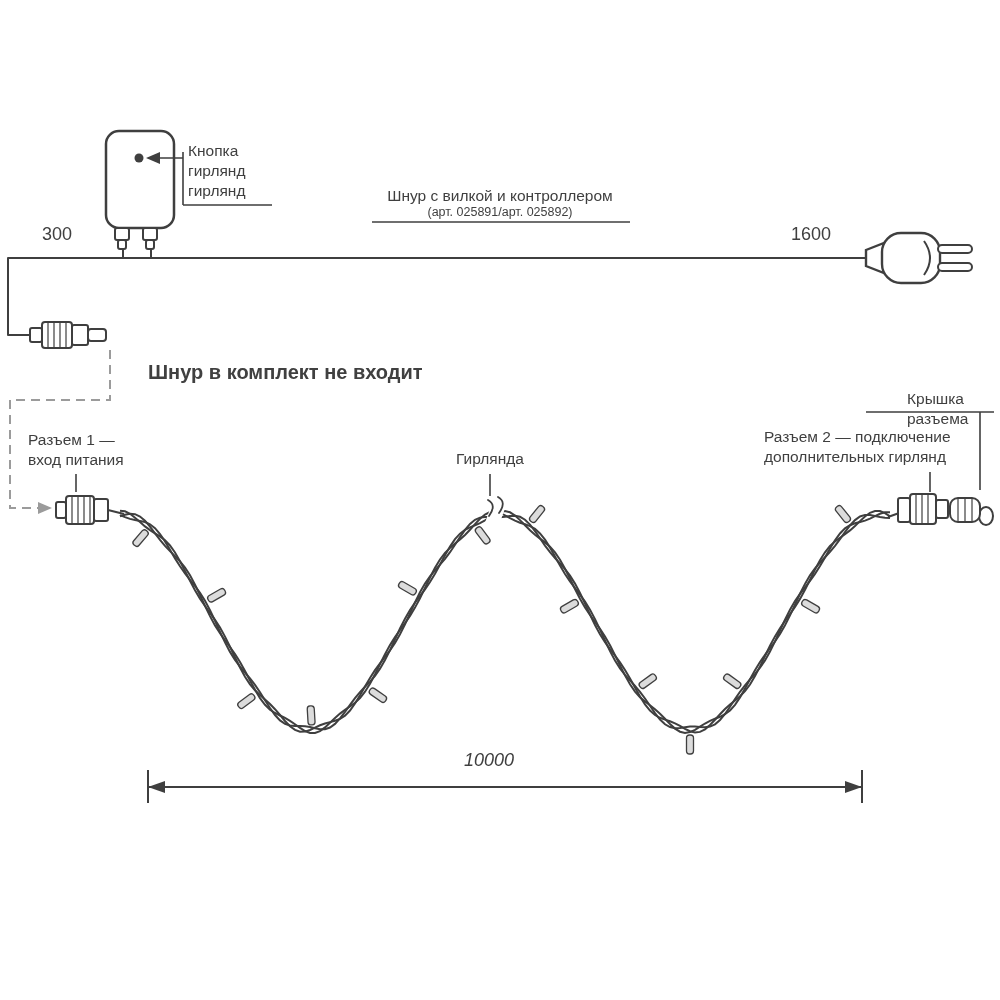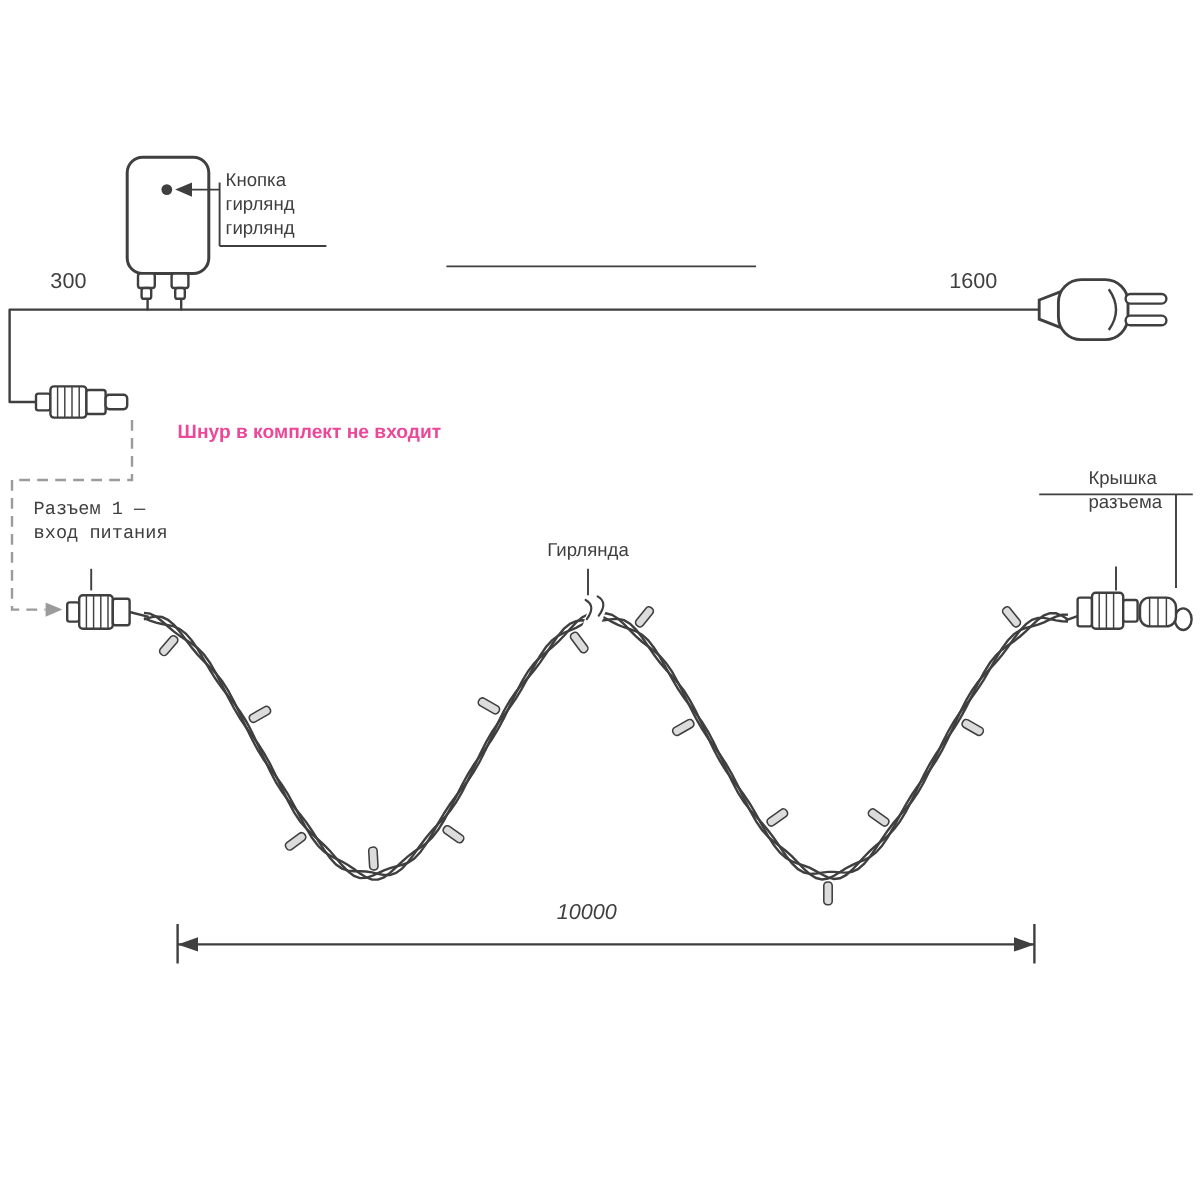--- a/index.html
+++ b/index.html
@@ -5,21 +5,21 @@
   html,body{margin:0;padding:0;background:#ffffff;}
   .canvas{
     position:relative;width:1000px;height:964px;background:#ffffff;
     font-family:"Liberation Sans",sans-serif;color:#3f3f3f;overflow:hidden;
   }
   .canvas svg{position:absolute;left:0;top:0;}
   .lbl{position:absolute;font-size:15.5px;line-height:20px;color:#3f3f3f;}
   .lbl.center{text-align:center;}
   .num{position:absolute;font-size:18px;color:#3f3f3f;text-align:center;}
   .art{position:absolute;font-size:12.5px;color:#3f3f3f;text-align:center;}
-  .note{position:absolute;font-size:16px;font-weight:bold;color:#ec4899;line-height:26px;}
+  .note{position:absolute;font-size:20px;font-weight:bold;color:#404040;line-height:26px;margin-top:11px;}
 </style>
 </head>
 <body>
 
 <div class="canvas">
 
   <svg width="1000" height="1000" viewBox="0 0 1000 1000">
 
     <g stroke="#3f3f3f" stroke-width="2" fill="none" stroke-linejoin="round" stroke-linecap="round">
       <path d="M 868 258 L 8 258 L 8 335 L 30 335"></path>
@@ -121,32 +121,38 @@
   </svg>
 
   <div class="lbl" style="left:188px;top:141px;">
     <div>Кнопка</div>
     <div>гирлянд</div>
     <div>гирлянд</div>
   </div>
 
   <div class="num" style="left:26px;top:224px;width:62px;">300</div>
 
+  <div class="lbl center" style="left:340px;top:186px;width:320px;">Шнур с вилкой и контроллером</div>
+  <div class="art" style="left:340px;top:205px;width:320px;">(арт. 025891/арт. 025892)</div>
 
   <div class="num" style="left:778px;top:224px;width:66px;">1600</div>
 
   <div class="note" style="left:148px;top:348px;">
     <div>Шнур в комплект не входит</div>
   </div>
 
-  <div class="lbl" style="left:28px;top:414px;font-family:Liberation Mono, monospace;">
+  <div class="lbl" style="left:28px;top:430px;">
     <div>Разъем 1 —</div>
     <div>вход питания</div>
   </div>
 
   <div class="lbl center" style="left:440px;top:449px;width:100px;">Гирлянда</div>
 
+  <div class="lbl" style="left:764px;top:427px;">
+    <div>Разъем 2 — подключение</div>
+    <div>дополнительных гирлянд</div>
+  </div>
 
   <div class="lbl" style="left:867px;top:389px;margin-left:40px;">Крышка разъема</div>
 
   <div class="num" style="left:424px;top:750px;width:130px;font-style:italic;">10000</div>
 
 </div>
 
 </body></html>

